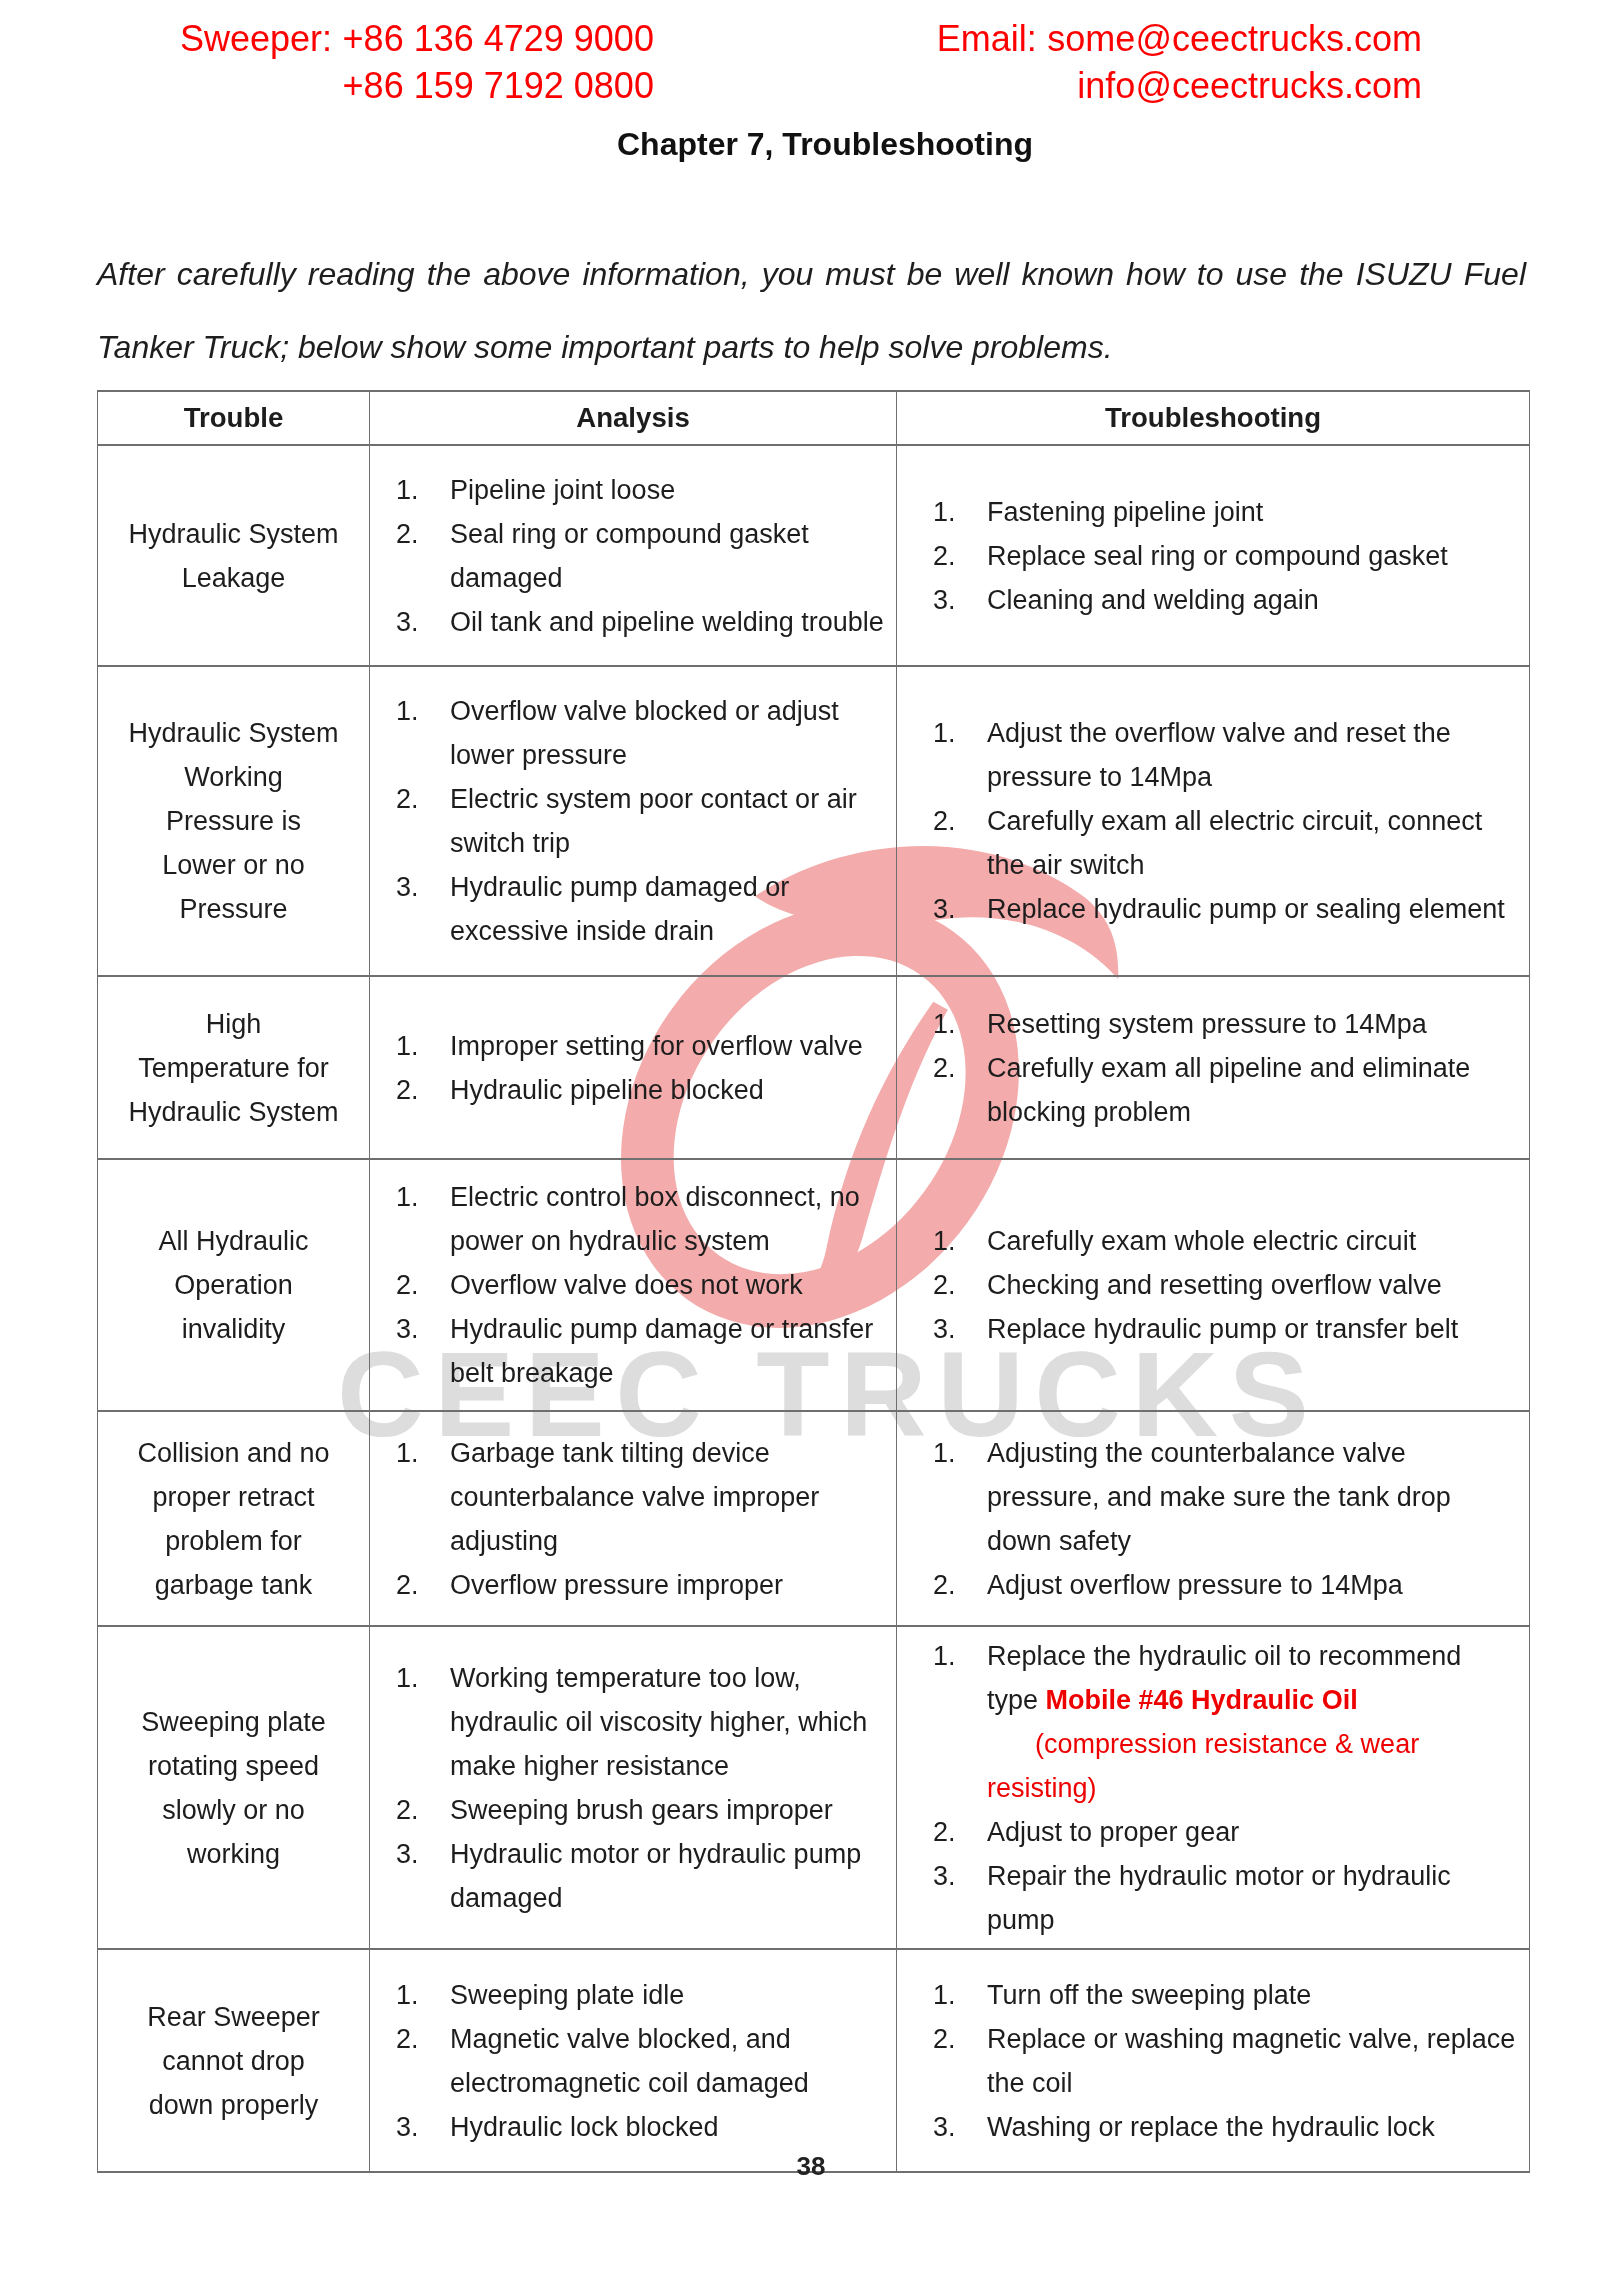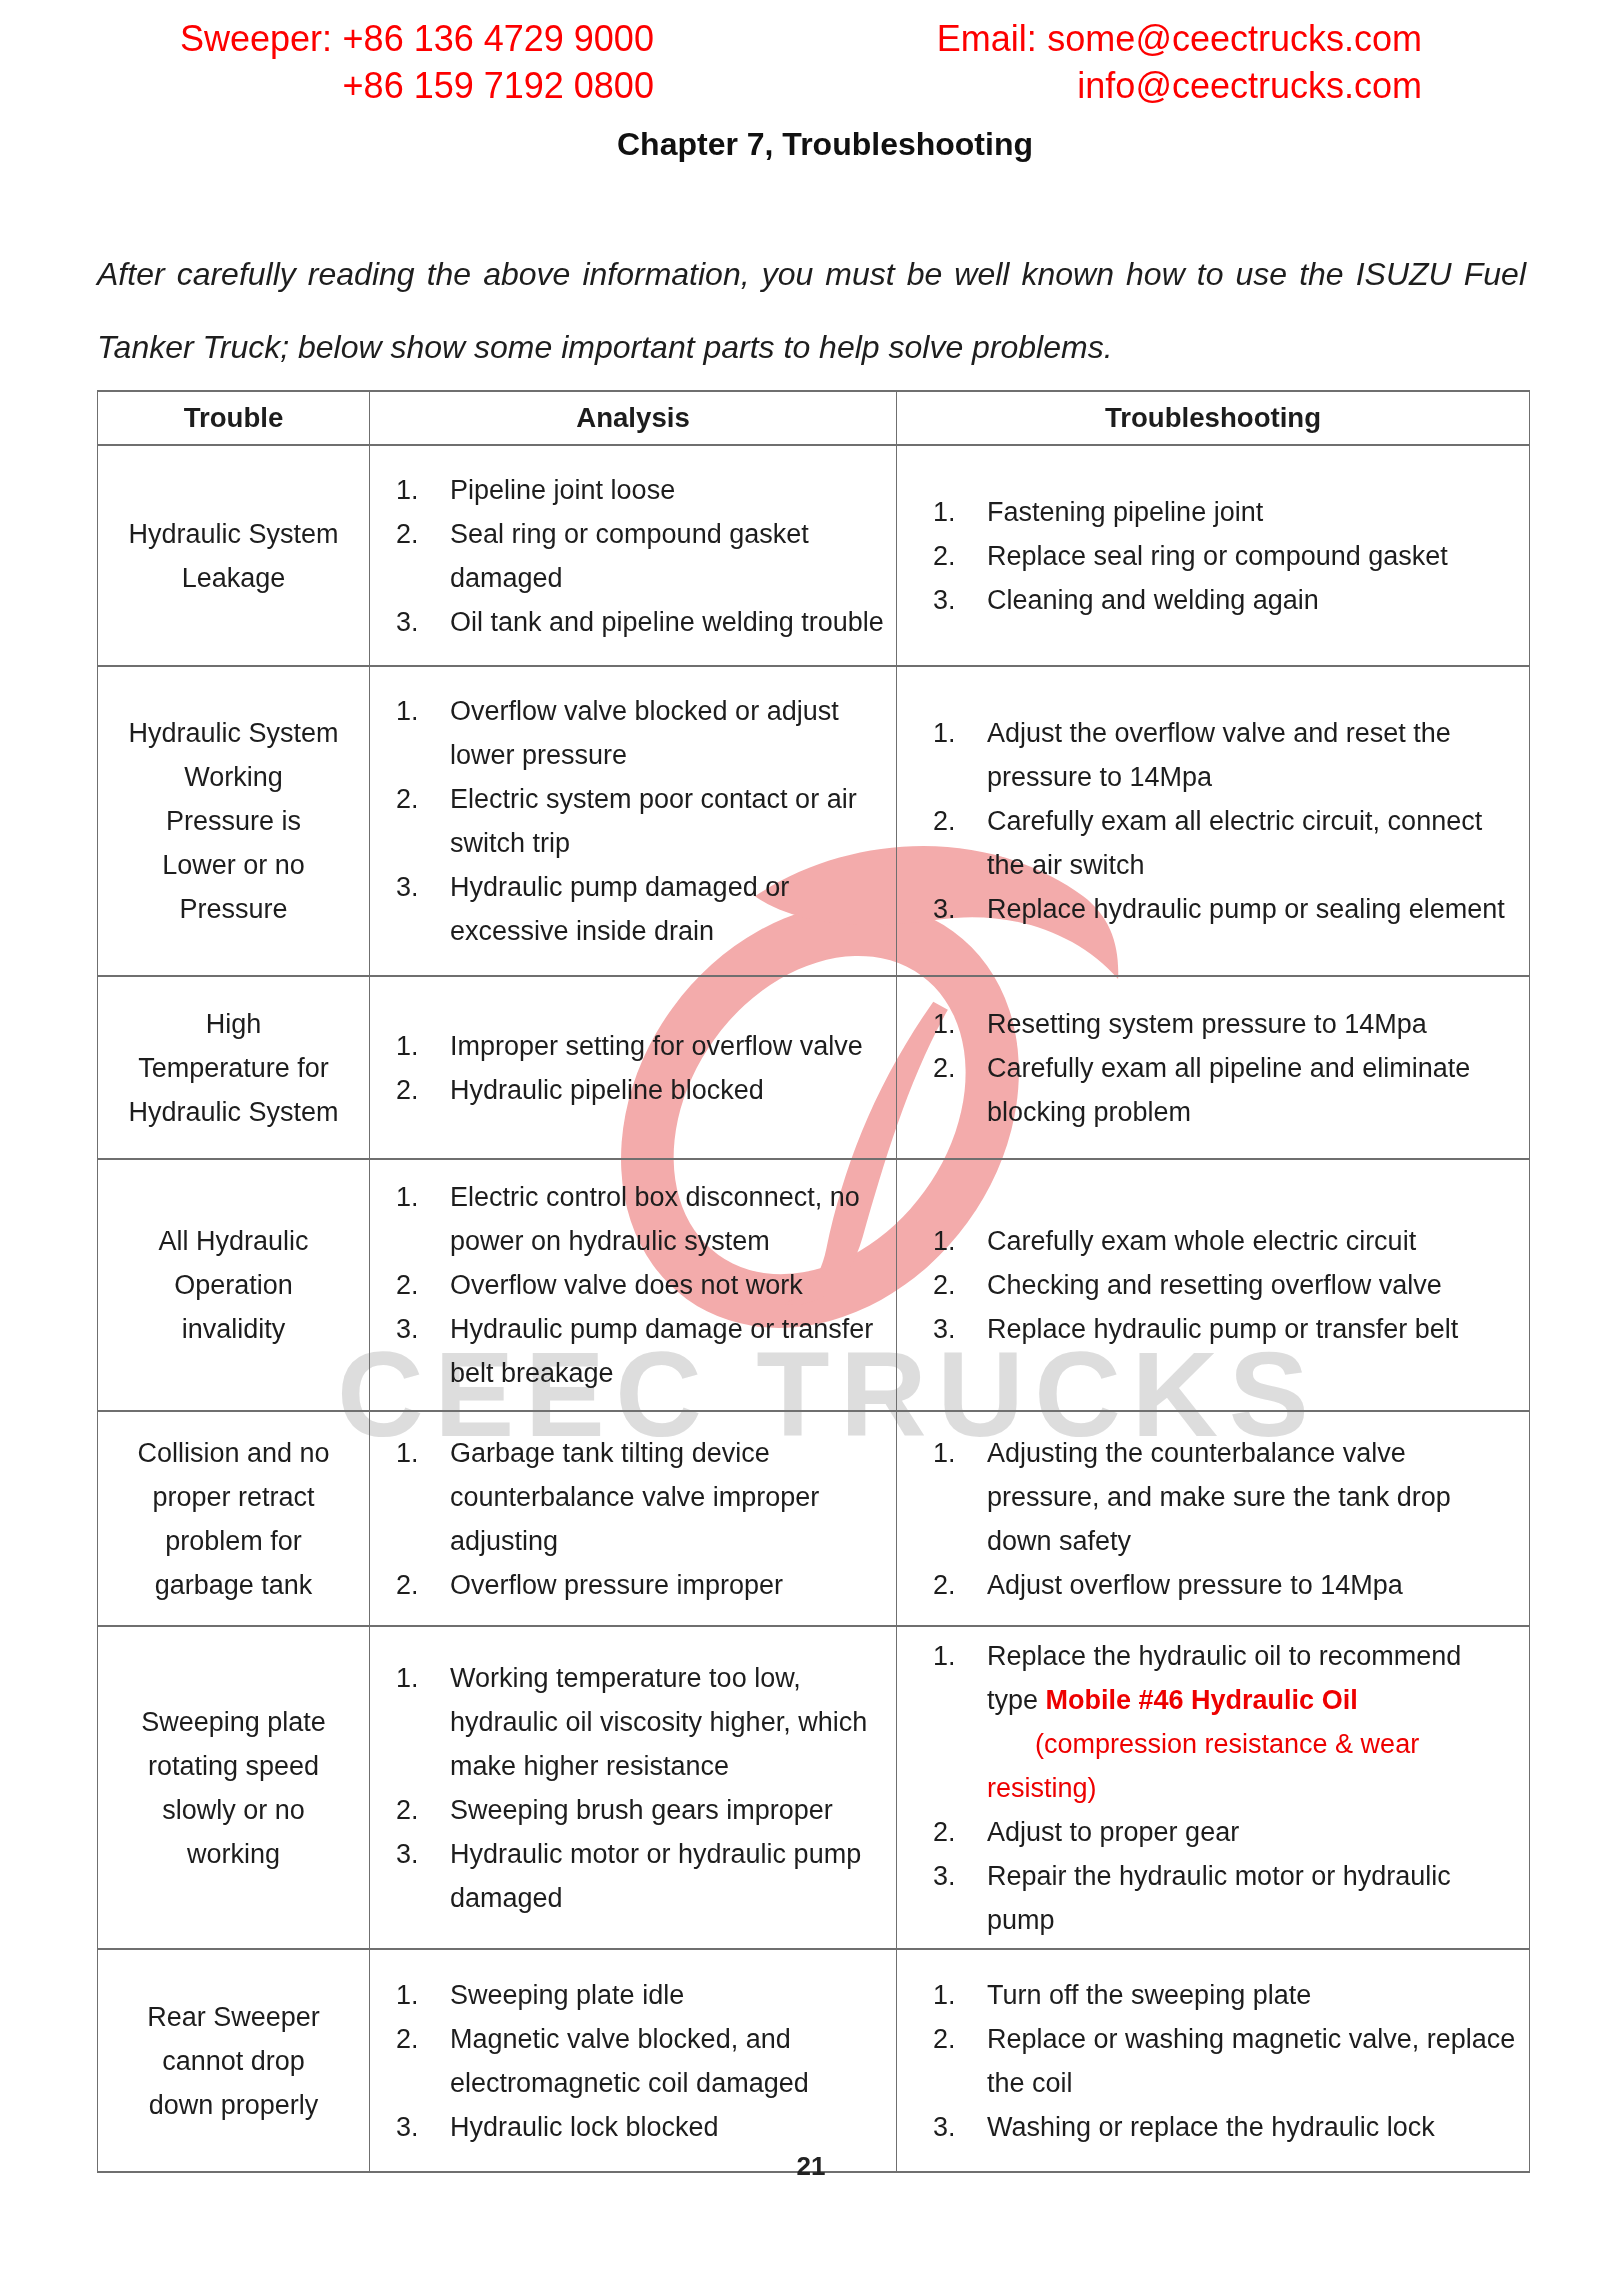--- a/index.html
+++ b/index.html
@@ -330,15 +330,15 @@
             </div>
             <div data-name="list-item" class="li">
               <span data-name="list-number" class="num">3.</span>
               <span data-name="list-text" class="txt">Washing or replace the hydraulic lock</span>
             </div>
           </td>
         </tr>
       </tbody>
   </table>
 
-  <div class="pageno" data-name="page-number">21</div>
+  <div class="pageno" data-name="page-number">38</div>
 </div>
 
 
 </body></html>

